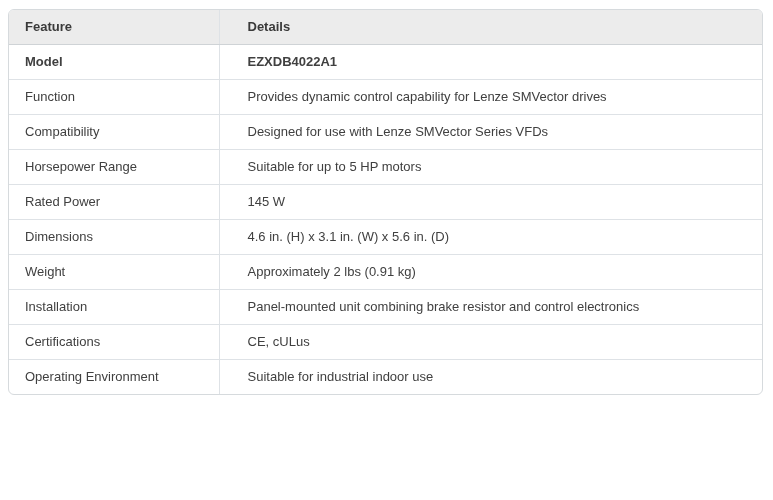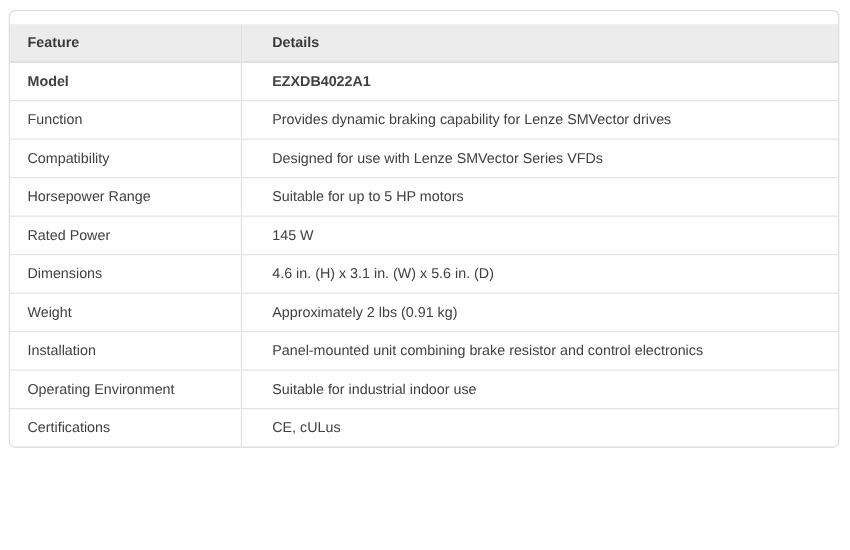--- a/index.html
+++ b/index.html
@@ -17,21 +17,20 @@
     width: 755px;
     border: 1px solid #d6dadd;
     border-radius: 6px;
     overflow: hidden;
     background: #ffffff;
   }
   table.spec {
     width: 100%;
     border-collapse: collapse;
     table-layout: fixed;
-    margin-top: 12px;
   }
   table.spec col.c-feature { width: 210px; }
   table.spec th, table.spec td {
     text-align: left;
     vertical-align: middle;
     font-size: 13px;
     line-height: 18px;
     padding: 8px 16px;
     white-space: nowrap;
     overflow: hidden;
@@ -74,21 +73,21 @@
     <tbody>
 
         <tr>
           <td>Model</td>
           <td>EZXDB4022A1</td>
         </tr>
 
 
         <tr>
           <td>Function</td>
-          <td>Provides dynamic braking capability for Lenze SMVector drives</td>
+          <td>Provides dynamic control capability for Lenze SMVector drives</td>
         </tr>
 
         <tr>
           <td>Compatibility</td>
           <td>Designed for use with Lenze SMVector Series VFDs</td>
         </tr>
 
 
         <tr>
           <td>Horsepower Range</td>
@@ -110,24 +109,24 @@
           <td>Weight</td>
           <td>Approximately 2 lbs (0.91 kg)</td>
         </tr>
 
         <tr>
           <td>Installation</td>
           <td>Panel-mounted unit combining brake resistor and control electronics</td>
         </tr>
 
         <tr>
-          <td>Operating Environment</td>
-          <td>Suitable for industrial indoor use</td>
+          <td>Certifications</td>
+          <td>CE, cULus</td>
         </tr>
 
         <tr>
-          <td>Certifications</td>
-          <td>CE, cULus</td>
+          <td>Operating Environment</td>
+          <td>Suitable for industrial indoor use</td>
         </tr>
 
     </tbody>
   </table>
 </div>
 
 </body></html>

